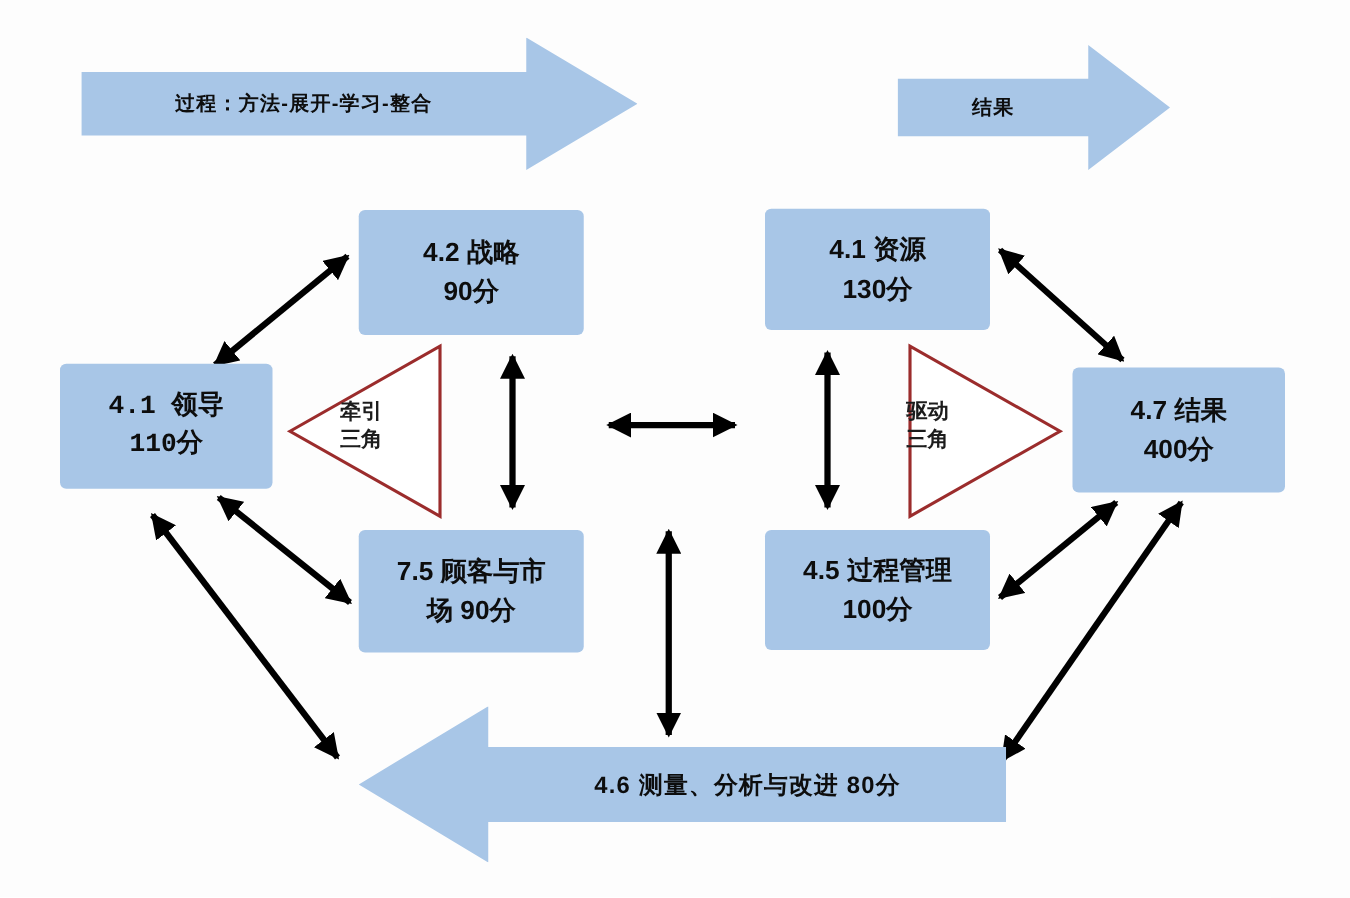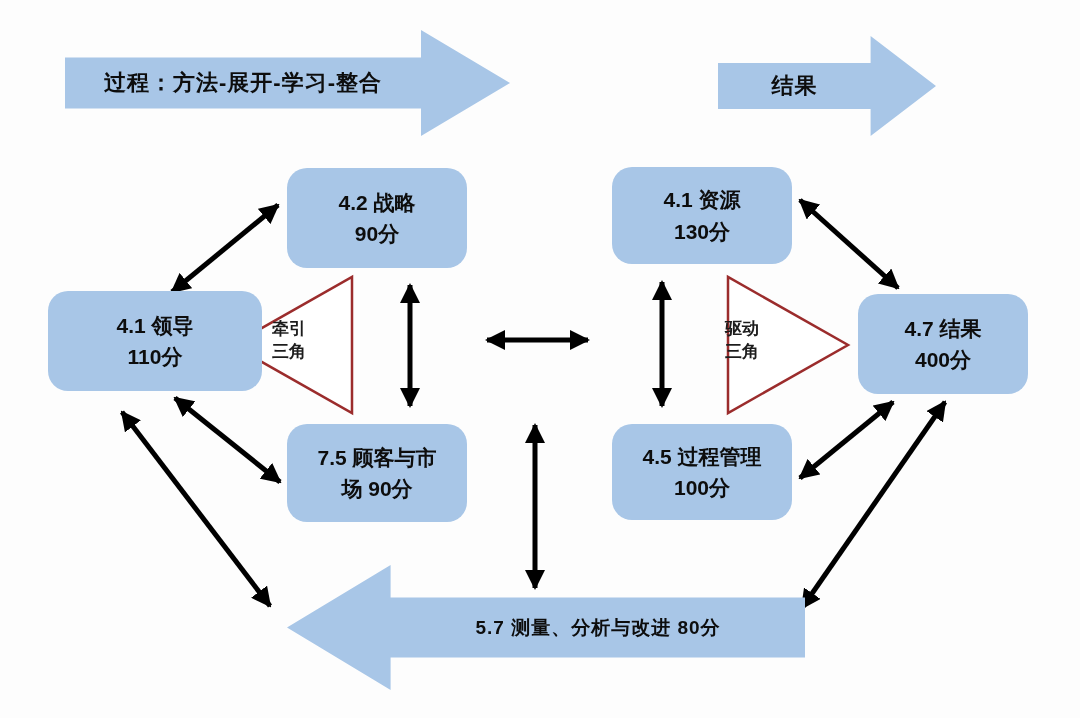--- a/index.html
+++ b/index.html
@@ -11,21 +11,21 @@
     background:#fdfdfd; overflow:hidden;
   }
 
   
   .shape-arrow {
     position:absolute;
     background:var(--shape-blue,#a8c6e7);
     display:flex; align-items:center; justify-content:center;
   }
   .shape-arrow .arrow-label {
-    font-weight:bold; font-size:22px; color:#0d0d0d; letter-spacing:1px;
+    font-weight:bold; font-size:16px; color:#0d0d0d; letter-spacing:1px;
     white-space:nowrap;
   }
 
   .process-arrow {
     left:65px; top:30px; width:445px; height:106px;
     clip-path:polygon(0 26%, 80% 26%, 80% 0, 100% 50%, 80% 100%, 80% 74%, 0 74%);
     padding-right:89px;
   }
   .result-arrow {
     left:718px; top:36px; width:218px; height:100px;
@@ -36,28 +36,28 @@
     left:287px; top:565px; width:518px; height:125px;
     clip-path:polygon(100% 26%, 20% 26%, 20% 0, 0 50%, 20% 100%, 20% 74%, 100% 74%);
     padding-left:104px;
   }
   .bottom-arrow .arrow-label { font-size:19px; }
 
   
   .box {
     position:absolute;
     background:var(--shape-blue,#a8c6e7);
-    border-radius:20px;
+    border-radius:5px;
     display:flex; flex-direction:column; align-items:center; justify-content:center;
     font-weight:bold; font-size:21px; line-height:1.5; color:#0d0d0d;
     text-align:center;
   }
   .box-strategy     { left:287px; top:168px; width:180px; height:100px; }
   .box-resources    { left:612px; top:167px; width:180px; height:97px;  }
-  .box-leadership   { left:48px;  top:291px; width:214px; height:100px; }
+  .box-leadership   { left:48px;  top:291px; width:170px; height:100px;font-family:Liberation Mono, monospace; }
   .box-results      { left:858px; top:294px; width:170px; height:100px; }
   .box-customers    { left:287px; top:424px; width:180px; height:98px;  }
   .box-process-mgmt { left:612px; top:424px; width:180px; height:96px;  }
 
   
   .overlay { position:absolute; left:0; top:0; width:1080px; height:718px; }
   .conn { stroke:var(--connector-black,#000000); stroke-width:5; }
   .tri  { fill:#ffffff; stroke:var(--triangle-red,#9b2c2c); stroke-width:2.5; }
 
   .tri-label {
@@ -137,16 +137,16 @@
     <span>7.5 顾客与市</span>
     <span>场  90分</span>
   </div>
 
   <div class="box box-process-mgmt">
     <span>4.5 过程管理</span>
     <span>100分</span>
   </div>
 
   <div class="shape-arrow bottom-arrow">
-    <span class="arrow-label">5.7  测量、分析与改进   80分</span>
+    <span class="arrow-label">4.6  测量、分析与改进   80分</span>
   </div>
 
 </div>
 
 </body></html>

